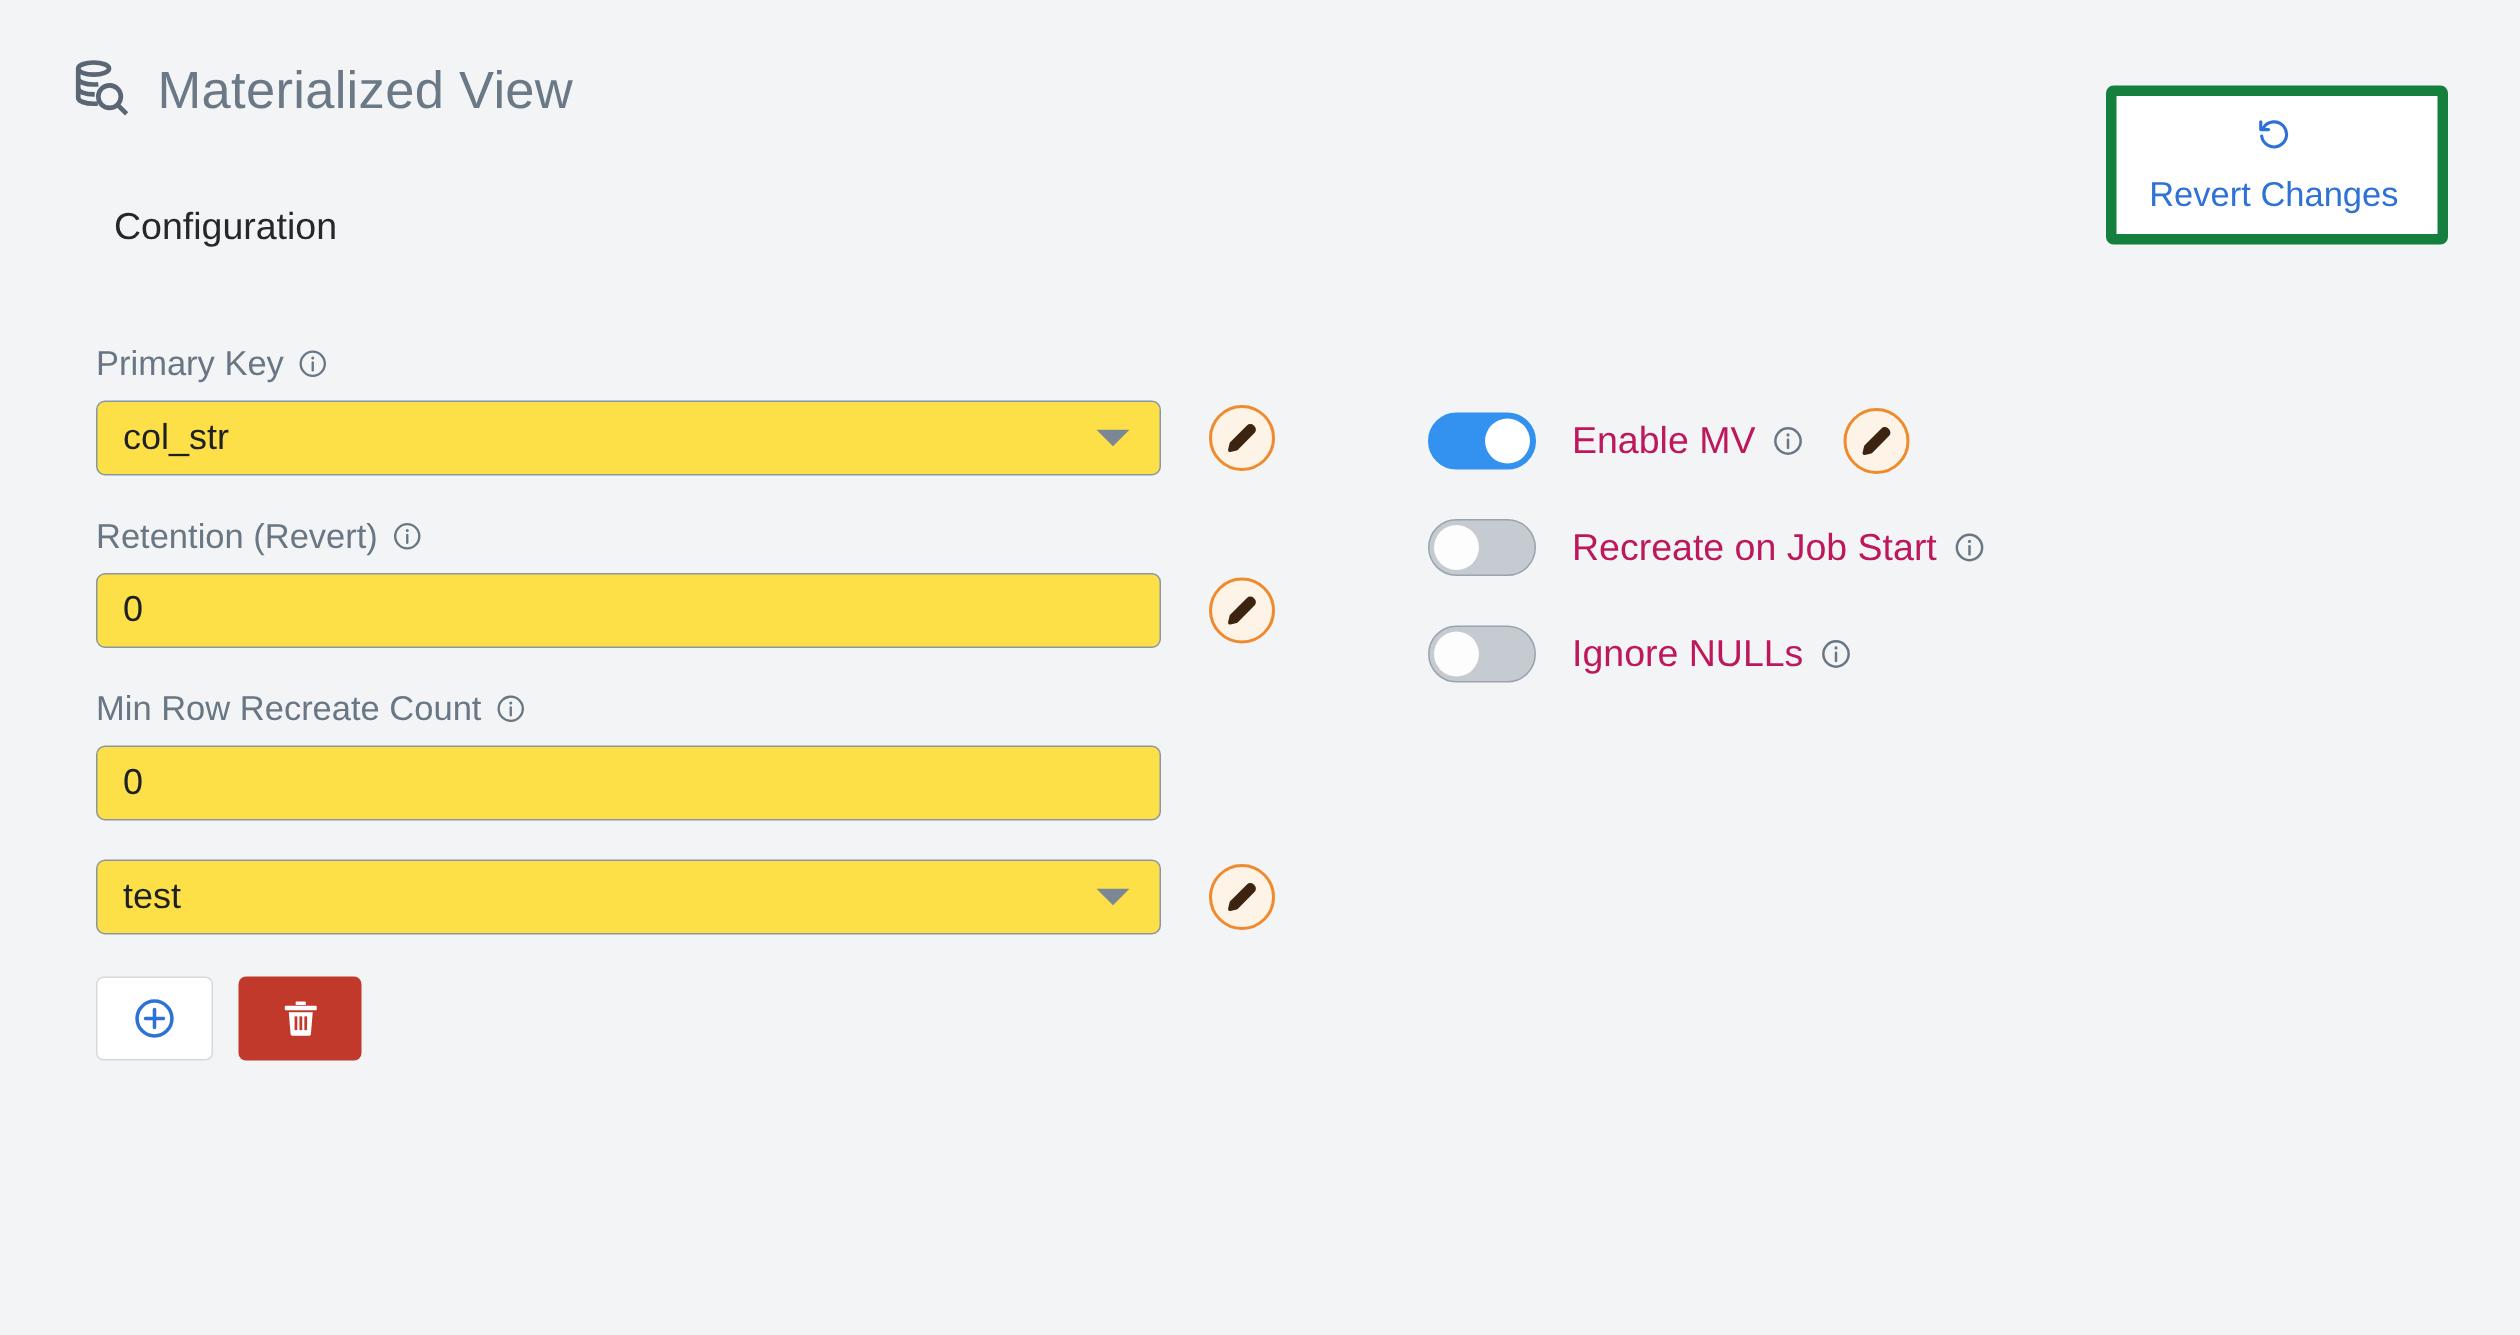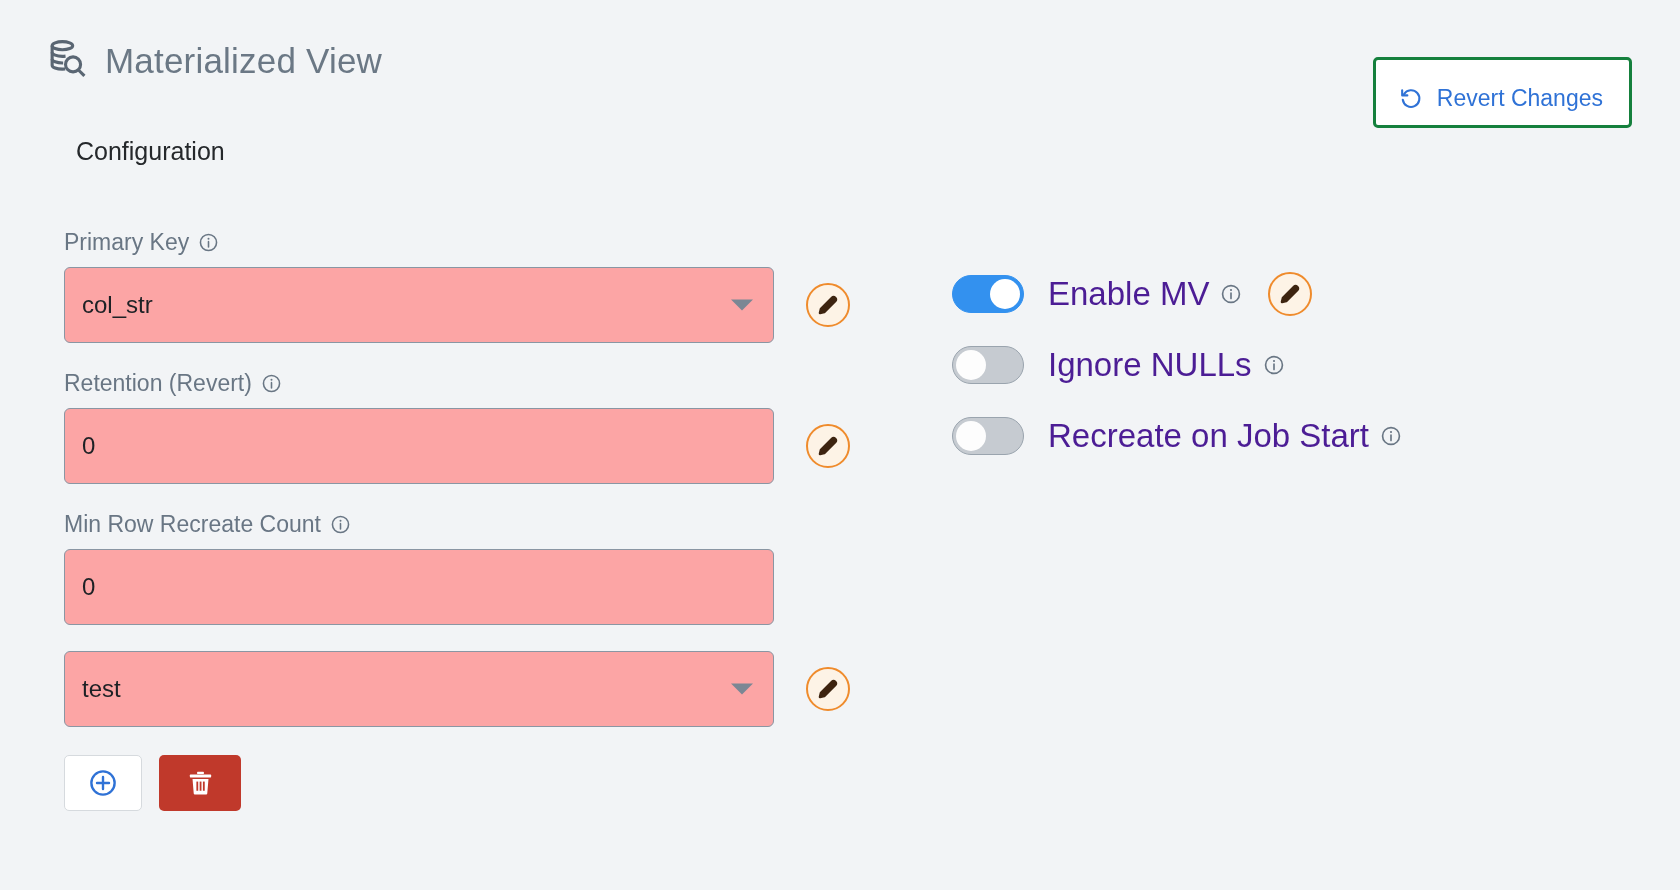--- a/index.html
+++ b/index.html
@@ -20,22 +20,22 @@
   }
   .mv-icon { width: 44px; height: 44px; display: block; }
   .page-title {
     font-size: 35px; color: #6b7885; font-weight: 400;
     letter-spacing: .2px; line-height: 1;
   }
 
   .revert-btn {
     position: absolute; right: 48px; top: 57px;
     display: flex; align-items: center; gap: 14px;
-    background: #ffffff; border: 3px solid #15803d; border-radius: 5px;
-    padding: 25px 26px 13px 22px; cursor: pointer;
+    background: #ffffff; border: 7px solid #15803d; border-radius: 5px;
+    padding: 13px 26px 13px 22px; cursor: pointer; flex-direction: column;
   }
   .revert-label { font-size: 23px; color: #2f72d6; white-space: nowrap; }
   .revert-icon { width: 25px; height: 25px; display: block; }
 
   
   .section-title {
     position: absolute; left: 76px; top: 137px;
     font-size: 25px; color: #25282b; font-weight: 400;
   }
 
@@ -45,22 +45,22 @@
 
   .field-label {
     display: flex; align-items: center; gap: 9px;
     font-size: 23px; color: #697684; font-weight: 400;
     margin-bottom: 11px; height: 28px;
   }
   .info-icon { width: 21px; height: 21px; display: block; flex: none; }
 
   .input-row { display: flex; align-items: center; gap: 0; }
   .text-input, .select-input {
-    width: 710px; height: 76px;
-    background: #fca5a5;
+    width: 710px; height: 50px;
+    background: #fde047;
     border: 1px solid #8a96a3; border-radius: 6px;
     font-size: 24px; color: #1d2125;
     padding: 0 17px;
     font-family: "Liberation Sans", sans-serif;
     display: flex; align-items: center;
     position: relative;
   }
   .select-input { padding-right: 54px; }
   .caret {
     position: absolute; right: 20px; top: 50%; transform: translateY(-50%);
@@ -109,21 +109,21 @@
   .switch.on { background: #3391ef; border: 1px solid #3391ef; }
   .switch.off { background: #c6cbd1; border: 1px solid #9aa4ae; }
   .knob {
     position: absolute; top: 50%; transform: translateY(-50%);
     width: 30px; height: 30px; border-radius: 50%; background: #ffffff;
   }
   .switch.on .knob { right: 3px; }
   .switch.off .knob { left: 3px; background: #fdfdfd; }
 
   .toggle-label {
-    font-size: 33px; color: #4c1d95; margin-left: 24px; white-space: nowrap;
+    font-size: 25px; color: #be185d; margin-left: 24px; white-space: nowrap;
   }
   .toggle-info { width: 22px; height: 22px; display: block; margin-left: 11px; flex: none; }
   .toggle-pencil { margin-left: 26px; }
 </style>
 </head>
 <body>
 
 <div class="page">
 
   <div class="header">
@@ -279,39 +279,39 @@
         <svg viewBox="0 0 24 24" fill="none" stroke="#3d2410" stroke-width="2.6" stroke-linecap="round" stroke-linejoin="round">
           <path d="M4 20l1-4.2L16.2 4.6a1.9 1.9 0 0 1 2.7 0l.5.5a1.9 1.9 0 0 1 0 2.7L8.2 19 4 20z" fill="#3d2410"></path>
         </svg>
       </div>
     </div>
 
     <div class="toggle-row">
       <div class="switch off">
         <span class="knob"></span>
       </div>
+      <span class="toggle-label">Recreate on Job Start</span>
+      <span>
+        <svg class="toggle-info" viewBox="0 0 24 24" fill="none" stroke="#697684" stroke-width="1.8">
+          <circle cx="12" cy="12" r="9.2"></circle>
+          <circle cx="12" cy="7.6" r="1.15" fill="#697684" stroke="none"></circle>
+          <path d="M12 11v6" stroke-linecap="round"></path>
+        </svg>
+      </span>
+    </div>
+
+    <div class="toggle-row">
+      <div class="switch off">
+        <span class="knob"></span>
+      </div>
       <span class="toggle-label">Ignore NULLs</span>
       <span>
         <svg class="toggle-info" viewBox="0 0 24 24" fill="none" stroke="#697684" stroke-width="1.8">
           <circle cx="12" cy="12" r="9.2"></circle>
           <circle cx="12" cy="7.6" r="1.15" fill="#697684" stroke="none"></circle>
           <path d="M12 11v6" stroke-linecap="round"></path>
         </svg>
       </span>
     </div>
 
-    <div class="toggle-row">
-      <div class="switch off">
-        <span class="knob"></span>
-      </div>
-      <span class="toggle-label">Recreate on Job Start</span>
-      <span>
-        <svg class="toggle-info" viewBox="0 0 24 24" fill="none" stroke="#697684" stroke-width="1.8">
-          <circle cx="12" cy="12" r="9.2"></circle>
-          <circle cx="12" cy="7.6" r="1.15" fill="#697684" stroke="none"></circle>
-          <path d="M12 11v6" stroke-linecap="round"></path>
-        </svg>
-      </span>
-    </div>
-
   </div>
 
 </div>
 
 </body></html>

